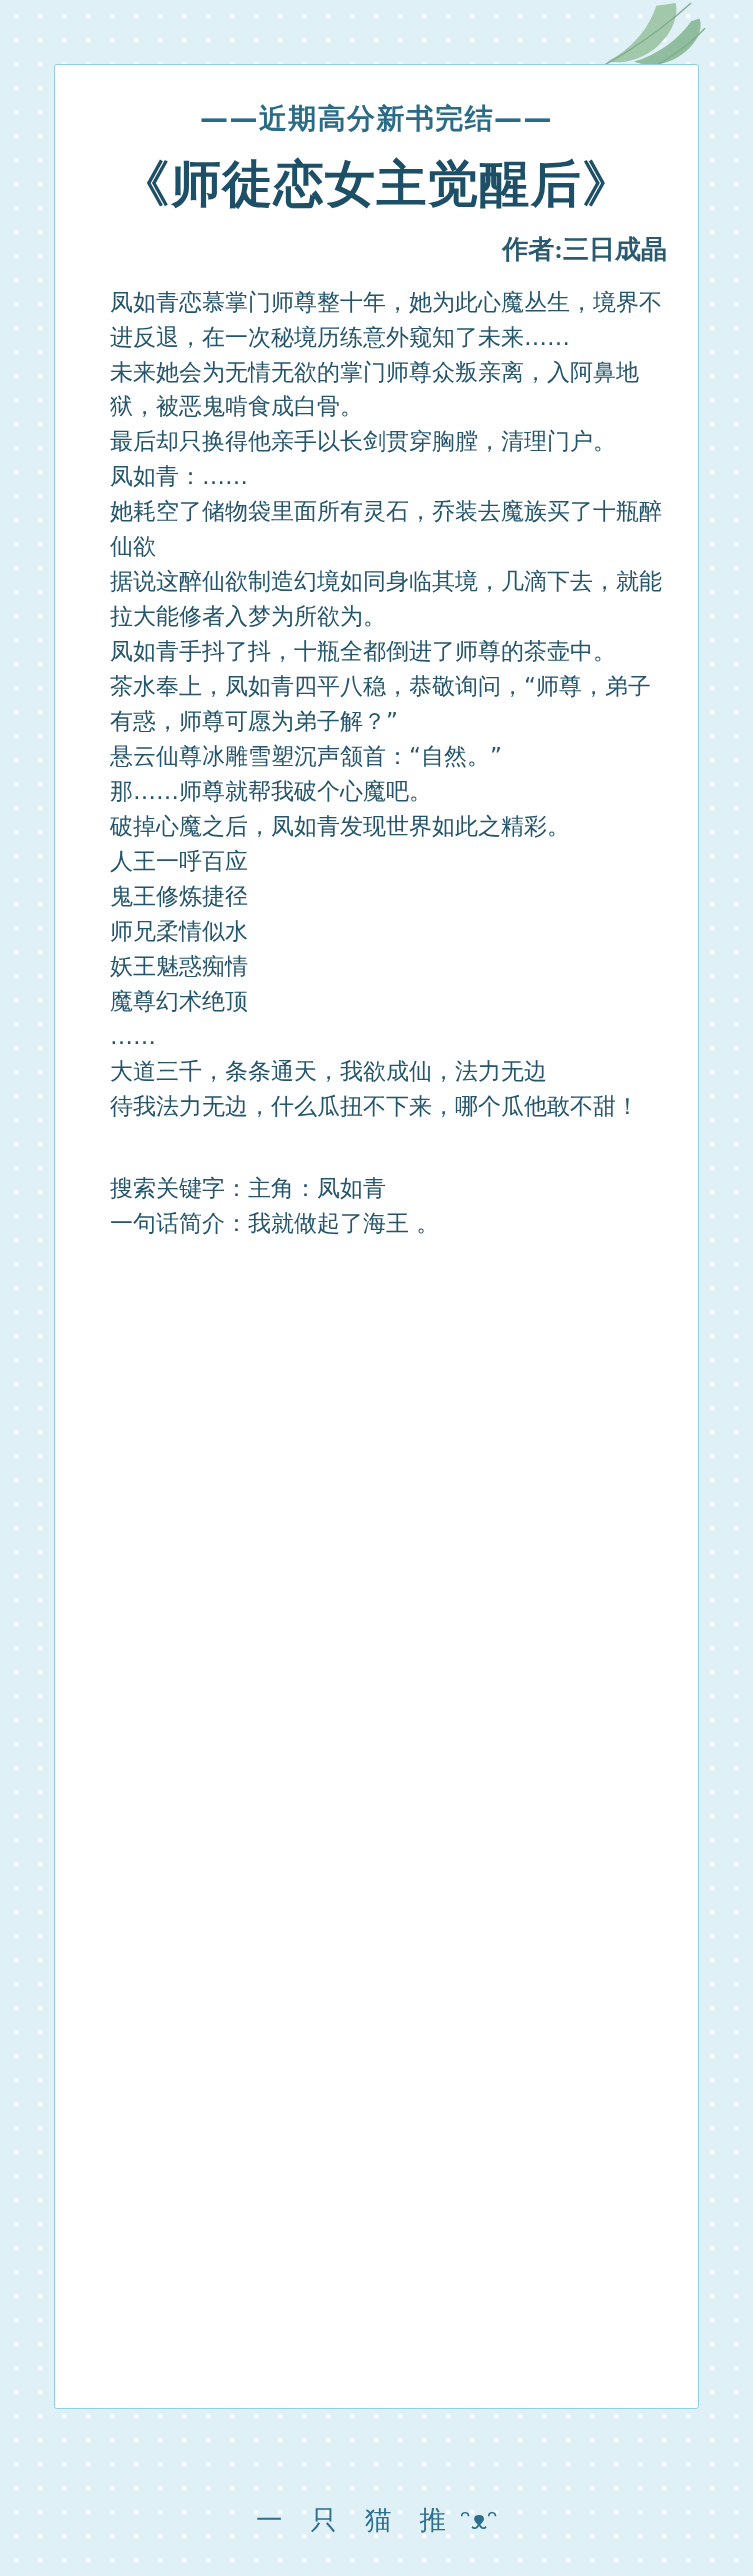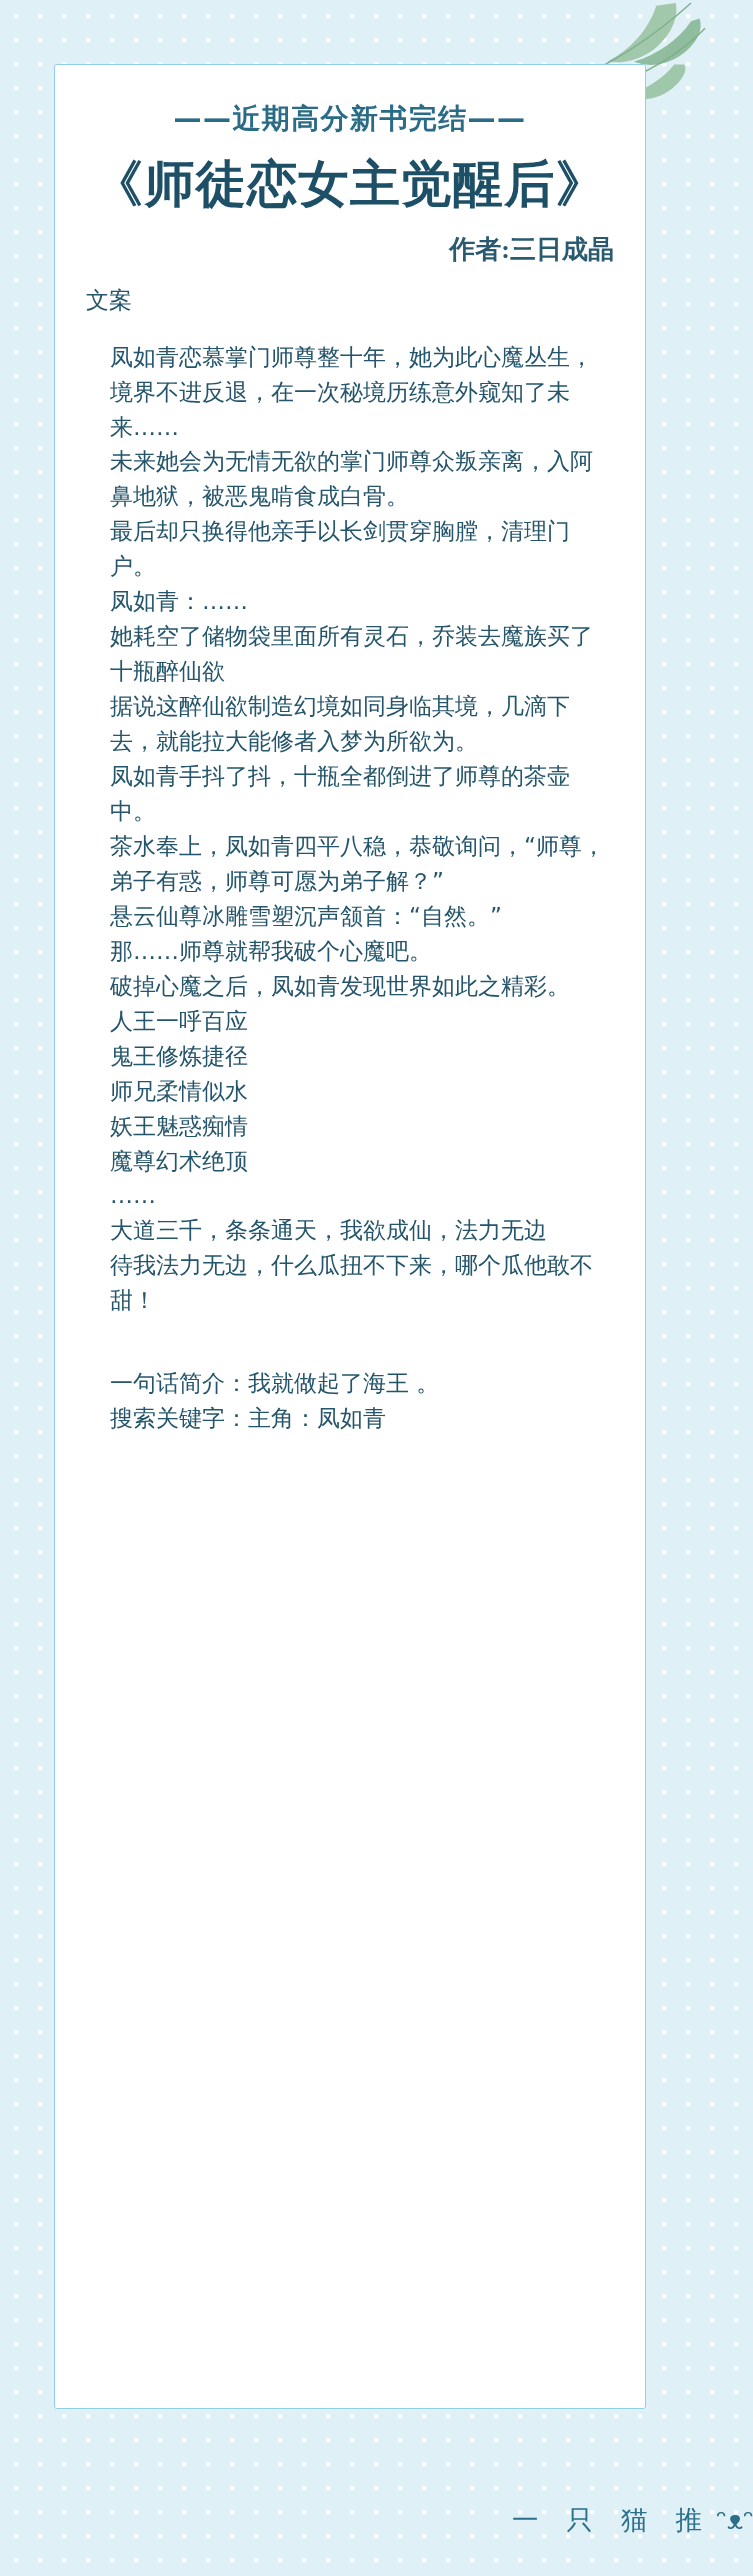--- a/index.html
+++ b/index.html
@@ -15,21 +15,21 @@
     background-color:#dff0f7;
     background-image:radial-gradient(circle, #ffffff 2.2px, rgba(255,255,255,0) 2.5px);
     background-size:24px 24px;
     background-position:4.2px 4.2px;
     overflow:hidden;
   }
   .card{
     position:absolute;
     left:54px;
     top:64px;
-    width:592px;
+    width:645px;
     min-height:2345px;
     background:#ffffff;
     border:1.4px solid #8fd0e8;
     border-radius:2.8px;
     box-sizing:border-box;
     padding:28px 31px 42px 31px;
   }
   .leaf{
     position:absolute;
     right:42px;
@@ -79,21 +79,21 @@
     font-family:"DejaVu Sans","Liberation Sans",sans-serif;
     word-break:break-all;
   }
   .block{margin-bottom:0;margin-left:24px;}
   .spacer{height:24px;}
   .footer{
     position:absolute;
     left:0;
     right:0;
     bottom:38px;
-    text-align:right;
+    text-align:center;
     font-size:26.5px;
     color:#2b6f8b;
     letter-spacing:9.8px;
     font-family:"DejaVu Sans","Liberation Sans",sans-serif;
   }
   .footer .cat{letter-spacing:0;margin-left:4.2px;}
 </style>
 </head>
 <body>
 
@@ -114,21 +114,20 @@
   </svg>
 
   <div class="card">
 
     <div class="banner">——近期高分新书完结——</div>
 
     <div class="title">《师徒恋女主觉醒后》</div>
 
     <div class="author">作者:三日成晶</div>
 
-    <div class="label">文案</div>
 
     <div class="body-text block">凤如青恋慕掌门师尊整十年，她为此心魔丛生，境界不进反退，在一次秘境历练意外窥知了未来……
 未来她会为无情无欲的掌门师尊众叛亲离，入阿鼻地狱，被恶鬼啃食成白骨。
 最后却只换得他亲手以长剑贯穿胸膛，清理门户。
 凤如青：……
 她耗空了储物袋里面所有灵石，乔装去魔族买了十瓶醉仙欲
 据说这醉仙欲制造幻境如同身临其境，几滴下去，就能拉大能修者入梦为所欲为。
 凤如青手抖了抖，十瓶全都倒进了师尊的茶壶中。
 茶水奉上，凤如青四平八稳，恭敬询问，“师尊，弟子有惑，师尊可愿为弟子解？”
 悬云仙尊冰雕雪塑沉声颔首：“自然。”
@@ -141,22 +140,22 @@
 魔尊幻术绝顶
 ……
 大道三千，条条通天，我欲成仙，法力无边
 待我法力无边，什么瓜扭不下来，哪个瓜他敢不甜！</div>
 
     <div class="spacer"></div>
 
 
     <div class="spacer"></div>
 
+    <div class="body-text block">搜索关键字：主角：凤如青</div>
     <div class="body-text block">一句话简介：我就做起了海王 。</div>
-    <div class="body-text block">搜索关键字：主角：凤如青</div>
 
   </div>
 
   <div class="footer">
     <span>一 只 猫 推</span><span class="cat">ᵔᴥᵔ</span>
   </div>
 
 </div>
 
 

